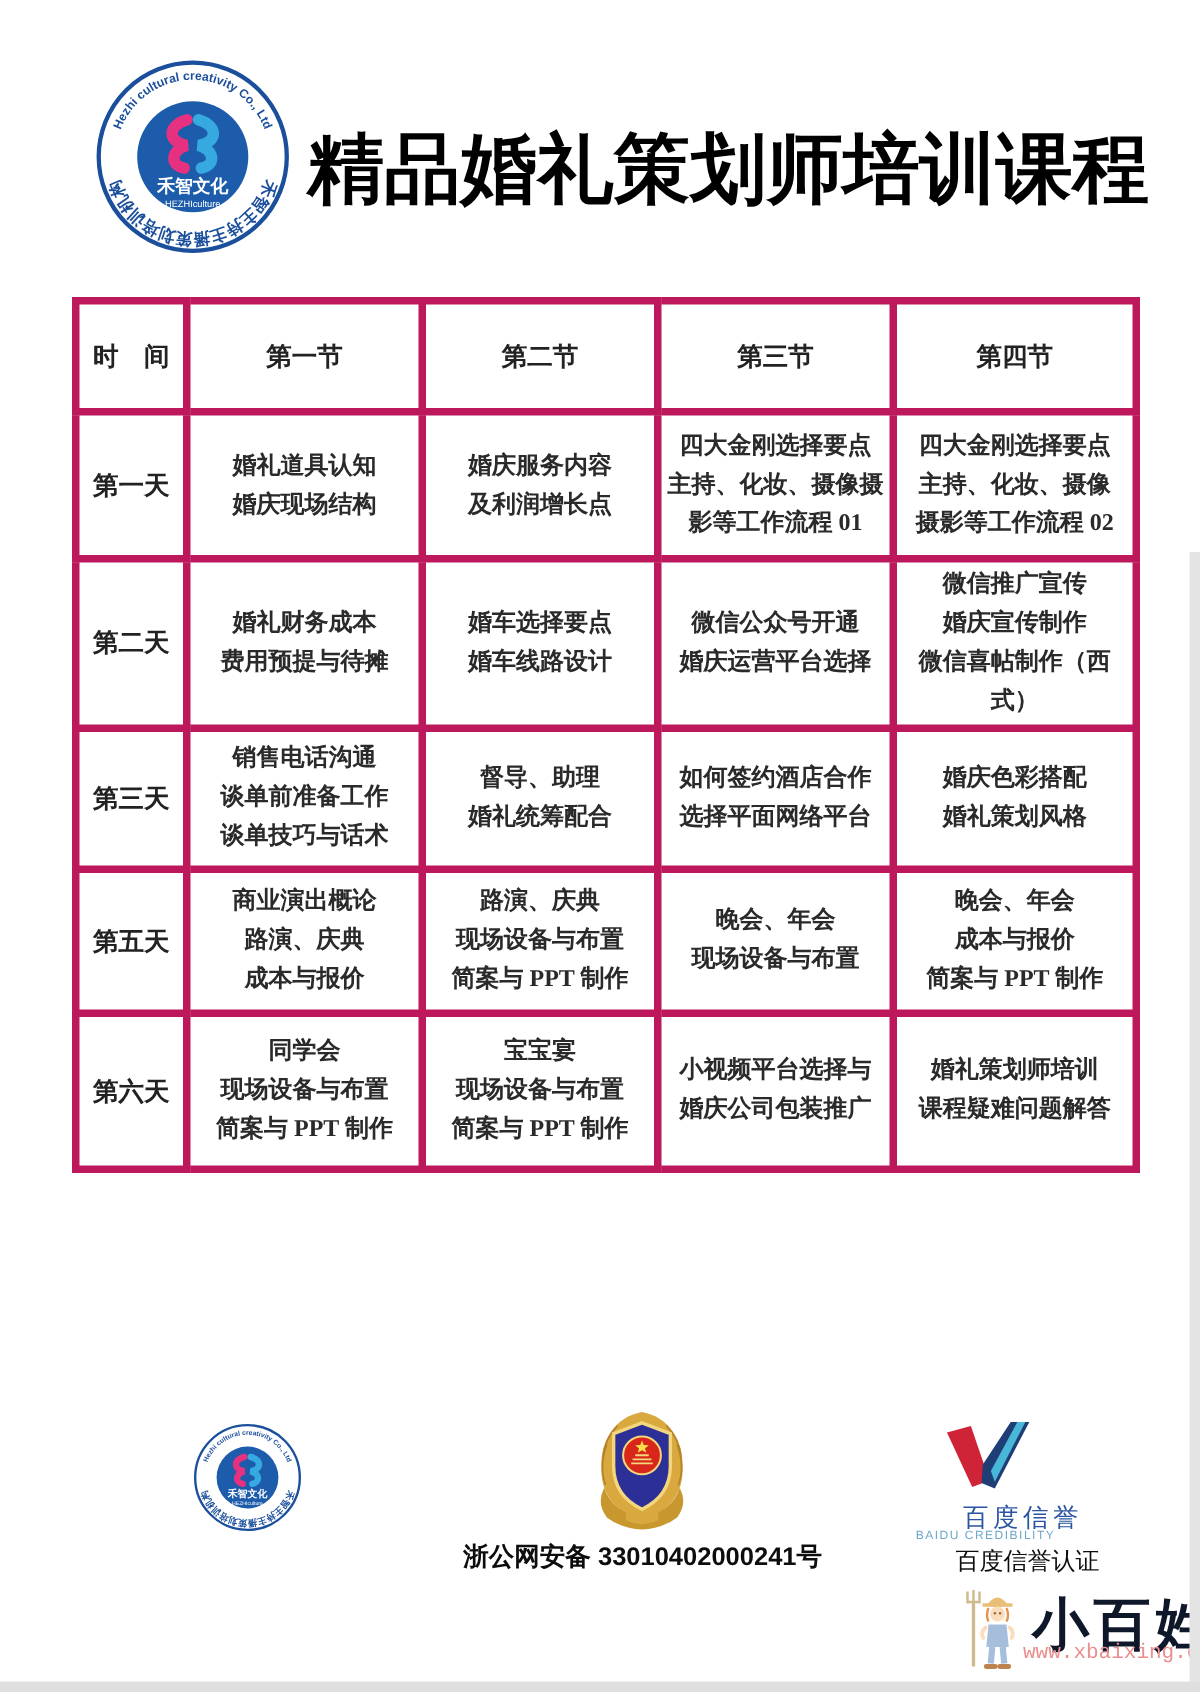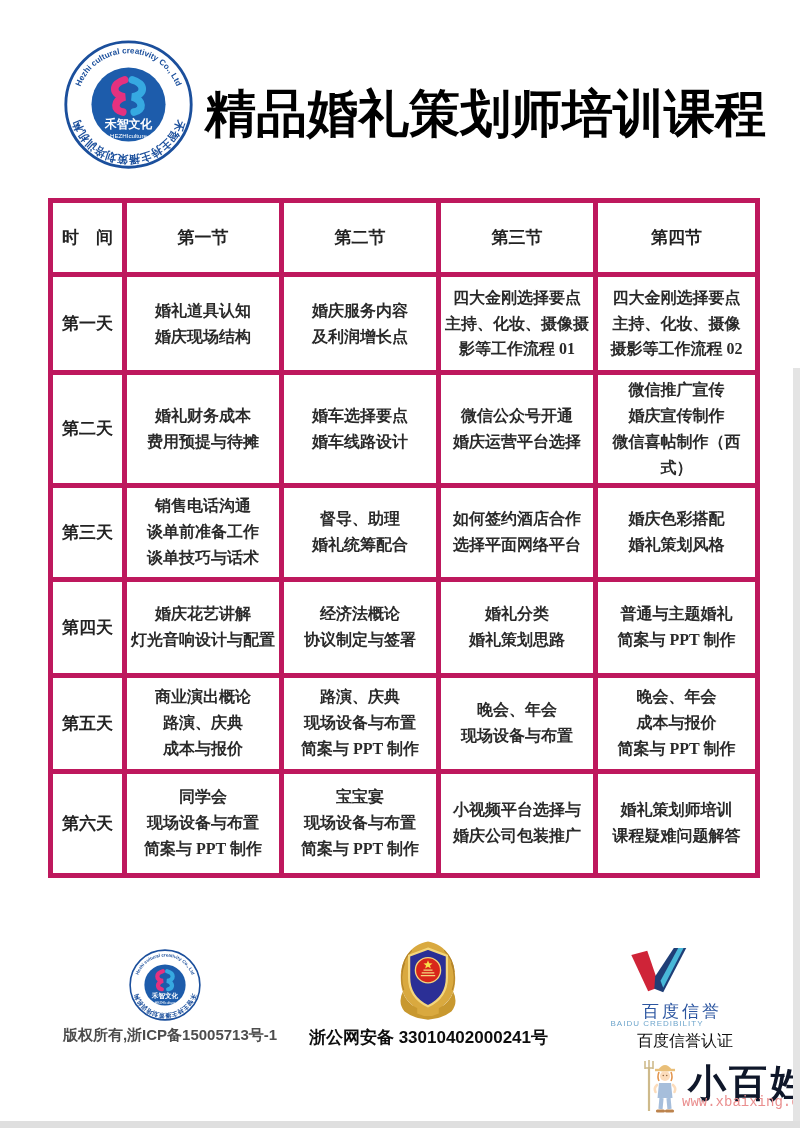--- a/index.html
+++ b/index.html
@@ -142,31 +142,20 @@
 谈单前准备工作
 谈单技巧与话术</td>
         <td class="lesson">督导、助理
 婚礼统筹配合</td>
         <td class="lesson">如何签约酒店合作
 选择平面网络平台</td>
         <td class="lesson">婚庆色彩搭配
 婚礼策划风格</td>
       </tr>
       <tr style="height:96px">
-        <td class="day">第四天</td>
-        <td class="lesson">婚庆花艺讲解
-灯光音响设计与配置</td>
-        <td class="lesson">经济法概论
-协议制定与签署</td>
-        <td class="lesson">婚礼分类
-婚礼策划思路</td>
-        <td class="lesson">普通与主题婚礼
-简案与 PPT 制作</td>
-      </tr>
-      <tr style="height:96px">
         <td class="day">第五天</td>
         <td class="lesson">商业演出概论
 路演、庆典
 成本与报价</td>
         <td class="lesson">路演、庆典
 现场设备与布置
 简案与 PPT 制作</td>
         <td class="lesson">晚会、年会
 现场设备与布置</td>
         <td class="lesson">晚会、年会
@@ -201,21 +190,20 @@
       <textPath href="#arcTb" startOffset="50%" text-anchor="middle">Hezhi cultural creativity Co., Ltd</textPath>
     </text>
     <text font-size="11.5" fill="#1b4f9c" font-weight="bold">
       <textPath href="#arcBb" startOffset="50%" text-anchor="middle">禾智主持主播策划培训机构</textPath>
     </text>
     <path d="M66 44 C52 48 52 60 66 62 C54 66 54 76 64 78" stroke="#e5317f" stroke-width="8" fill="none" stroke-linecap="round"></path>
     <path d="M74 44 C88 48 88 60 74 62 C86 66 86 76 76 78" stroke="#36a9e1" stroke-width="8" fill="none" stroke-linecap="round"></path>
     <text x="70" y="95" text-anchor="middle" font-size="12.5" fill="#ffffff" font-weight="bold">禾智文化</text>
     <text x="70" y="105" text-anchor="middle" font-size="6.5" fill="#ffffff" font-family="Liberation Sans, sans-serif">HEZHIculture</text>
   </svg>
-  <div class="copyright">版权所有,浙ICP备15005713号-1</div>
 
   <svg class="police-badge" viewBox="0 0 80 100">
     <path d="M40 6 C18 10 8 30 10 52 C11 64 16 72 24 78 L18 84 C30 92 50 92 62 84 L56 78 C64 72 69 64 70 52 C72 30 62 10 40 6 Z" fill="#d9a93f"></path>
     <path d="M12 62 Q6 74 14 84 Q24 92 40 93 Q56 92 66 84 Q74 74 68 62 Q62 80 40 84 Q18 80 12 62 Z" fill="#c8982f"></path>
     <path d="M14 30 Q8 46 13 60 M66 30 Q72 46 67 60 M22 16 Q12 26 11 40 M58 16 Q68 26 69 40" stroke="#b3832a" stroke-width="1.2" fill="none"></path>
     <path d="M40 14 L61 22 L61 46 Q61 68 40 78 Q19 68 19 46 L19 22 Z" fill="#2b2f96" stroke="#f4d67c" stroke-width="2.5"></path>
     <circle cx="40" cy="38" r="14" fill="#d8261a" stroke="#f4d67c" stroke-width="1.5"></circle>
     <path d="M32 44 H48 M33 41 H47 M35 38 H45" stroke="#f4d67c" stroke-width="1.4" fill="none"></path>
     <path d="M40 27 L41.3 30.4 L45 30.6 L42.2 32.9 L43.2 36.2 L40 34.3 L36.8 36.2 L37.8 32.9 L35 30.6 L38.7 30.4 Z" fill="#f9e04a"></path>
     <path d="M28 79 Q40 86 52 79 L52 86 Q40 92 28 86 Z" fill="#d9a93f"></path>

